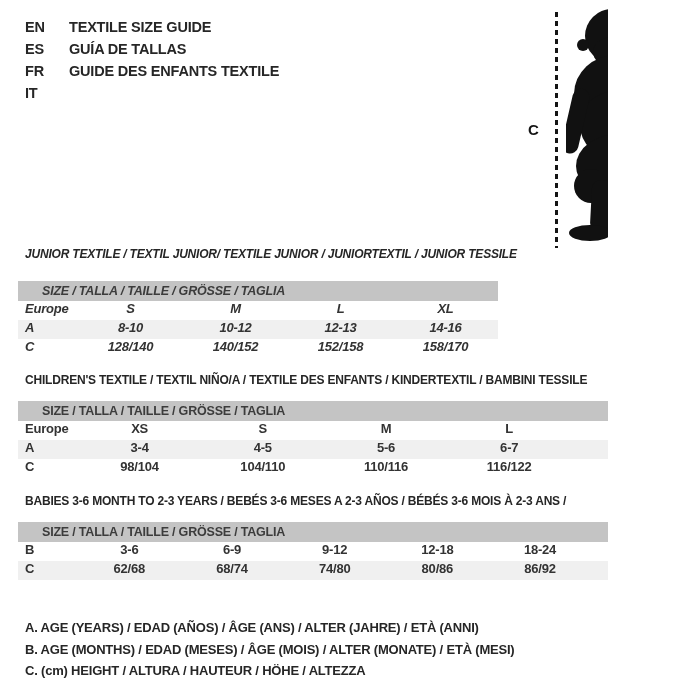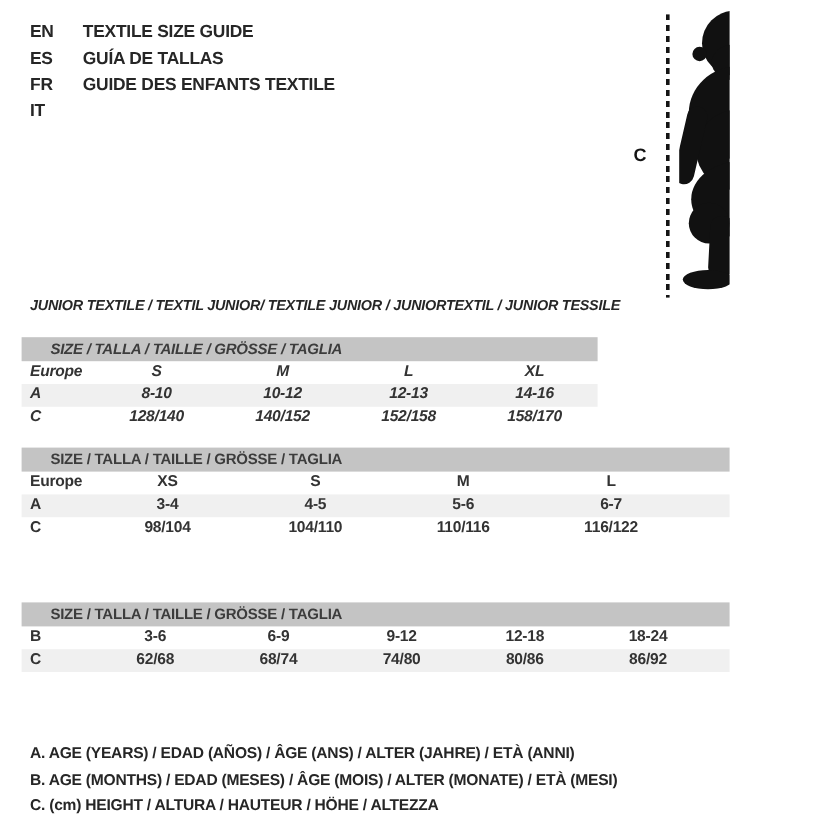--- a/index.html
+++ b/index.html
@@ -116,20 +116,23 @@
             <div class="tcell">128/140</div>
             <div class="tcell">140/152</div>
             <div class="tcell">152/158</div>
             <div class="tcell">158/170</div>
           </div>
         </div>
     </div>
   </div>
 
   <div class="section s2">
+    <div class="title-wrap">
+      <div class="tbl-title">CHILDREN'S TEXTILE / TEXTIL NIÑO/A / TEXTILE DES ENFANTS / KINDERTEXTIL / BAMBINI TESSILE</div>
+    </div>
     <div class="tbl">
       <div class="thead">SIZE / TALLA / TAILLE / GRÖSSE / TAGLIA</div>
       <div>
           <div class="trow">
             <div class="tlabel">Europe</div>
             <div class="tcell">XS</div>
             <div class="tcell">S</div>
             <div class="tcell">M</div>
             <div class="tcell">L</div>
             <div class="tcell">XL</div>
@@ -149,20 +152,21 @@
             <div class="tcell">110/116</div>
             <div class="tcell">116/122</div>
             <div class="tcell">122/128</div>
           </div>
         </div>
     </div>
   </div>
 
   <div class="section s3">
     <div class="title-wrap">
+      <div class="tbl-title">BABIES 3-6 MONTH TO 2-3 YEARS / BEBÉS 3-6 MESES A 2-3 AÑOS / BÉBÉS 3-6 MOIS À 2-3 ANS /</div>
     </div>
     <div class="tbl">
       <div class="thead">SIZE / TALLA / TAILLE / GRÖSSE / TAGLIA</div>
       <div>
           <div class="trow">
             <div class="tlabel">B</div>
             <div class="tcell">3-6</div>
             <div class="tcell">6-9</div>
             <div class="tcell">9-12</div>
             <div class="tcell">12-18</div>

